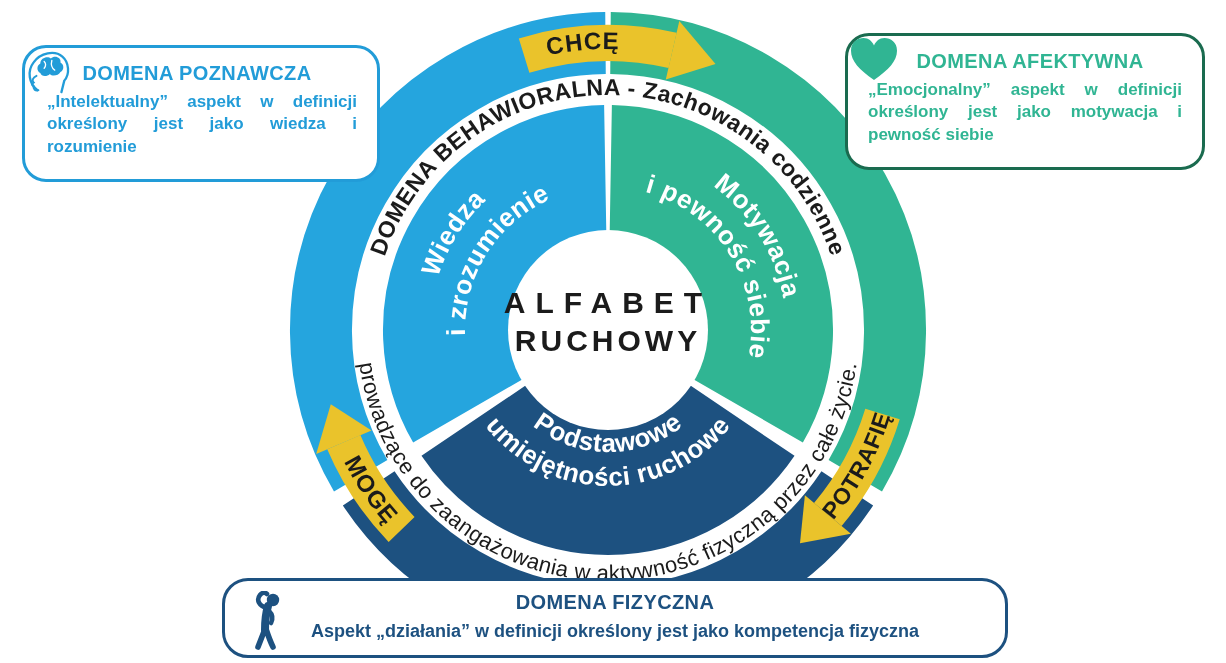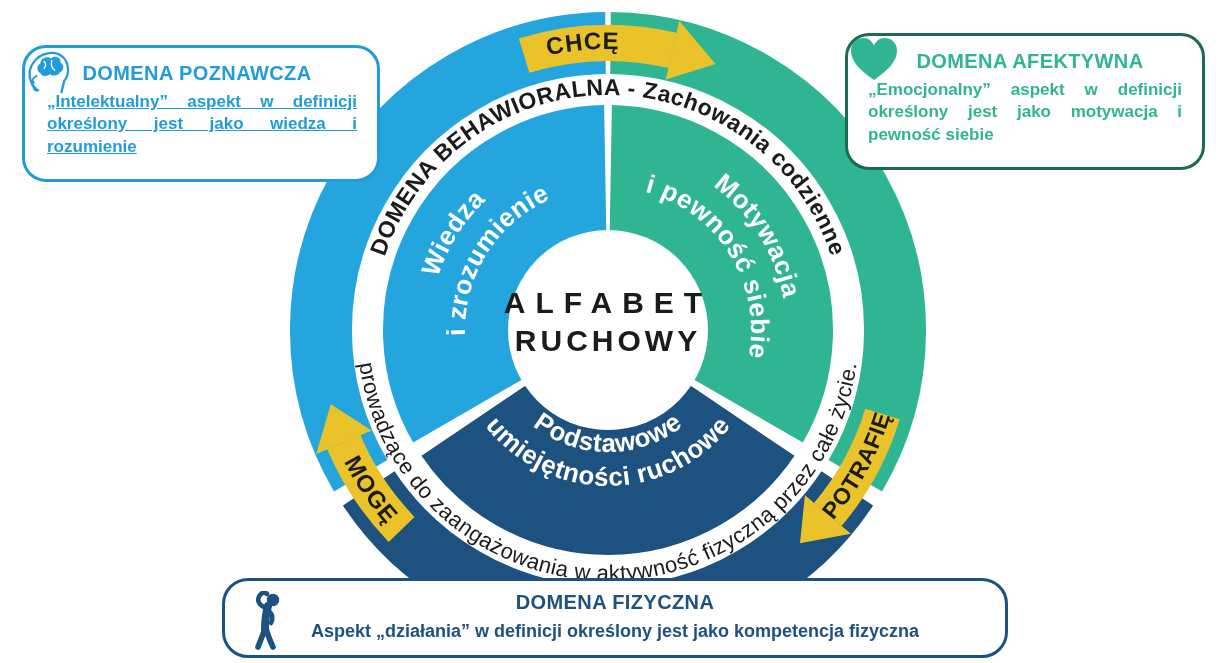--- a/index.html
+++ b/index.html
@@ -8,21 +8,21 @@
   svg{position:absolute;left:0;top:0;}
   svg text{font-family:"Liberation Sans",sans-serif;}
 
   .callout{position:absolute;background:#fff;border-radius:24px;box-sizing:border-box;}
   .callout .title-row{display:flex;align-items:center;gap:10px;}
   .callout .title{font-weight:bold;letter-spacing:.4px;}
   .callout .body{font-weight:bold;text-align:justify;line-height:1.32;}
 
   .callout-cognitive{left:22px;top:45px;width:358px;height:137px;border:3px solid #229CD8;padding:14px 20px 10px 22px;}
   .callout-cognitive .title{color:#229CD8;font-size:20px;flex:1;text-align:center;}
-  .callout-cognitive .body{color:#229CD8;font-size:17px;margin-top:6px;text-decoration:underline;}
+  .callout-cognitive .body{color:#229CD8;font-size:17px;margin-top:6px;}
 
   .callout-affective{left:845px;top:33px;width:360px;height:137px;border:3px solid #1A6B4F;padding:14px 20px 10px 20px;}
   .callout-affective .title{color:#30B593;font-size:20px;flex:1;text-align:center;}
   .callout-affective .body{color:#30B593;font-size:17px;margin-top:6px;}
 
   .callout-physical{left:222px;top:578px;width:786px;height:80px;border:3px solid #1D5180;border-radius:26px;
       padding:10px 30px 8px 30px;text-align:center;}
   .callout-physical .title{color:#1D5180;font-size:20px;font-weight:bold;letter-spacing:.4px;}
   .callout-physical .body{color:#1D5180;font-size:18px;font-weight:bold;margin-top:6px;text-align:center;}
   .physical-icon-wrap{position:absolute;left:26px;top:10px;}

